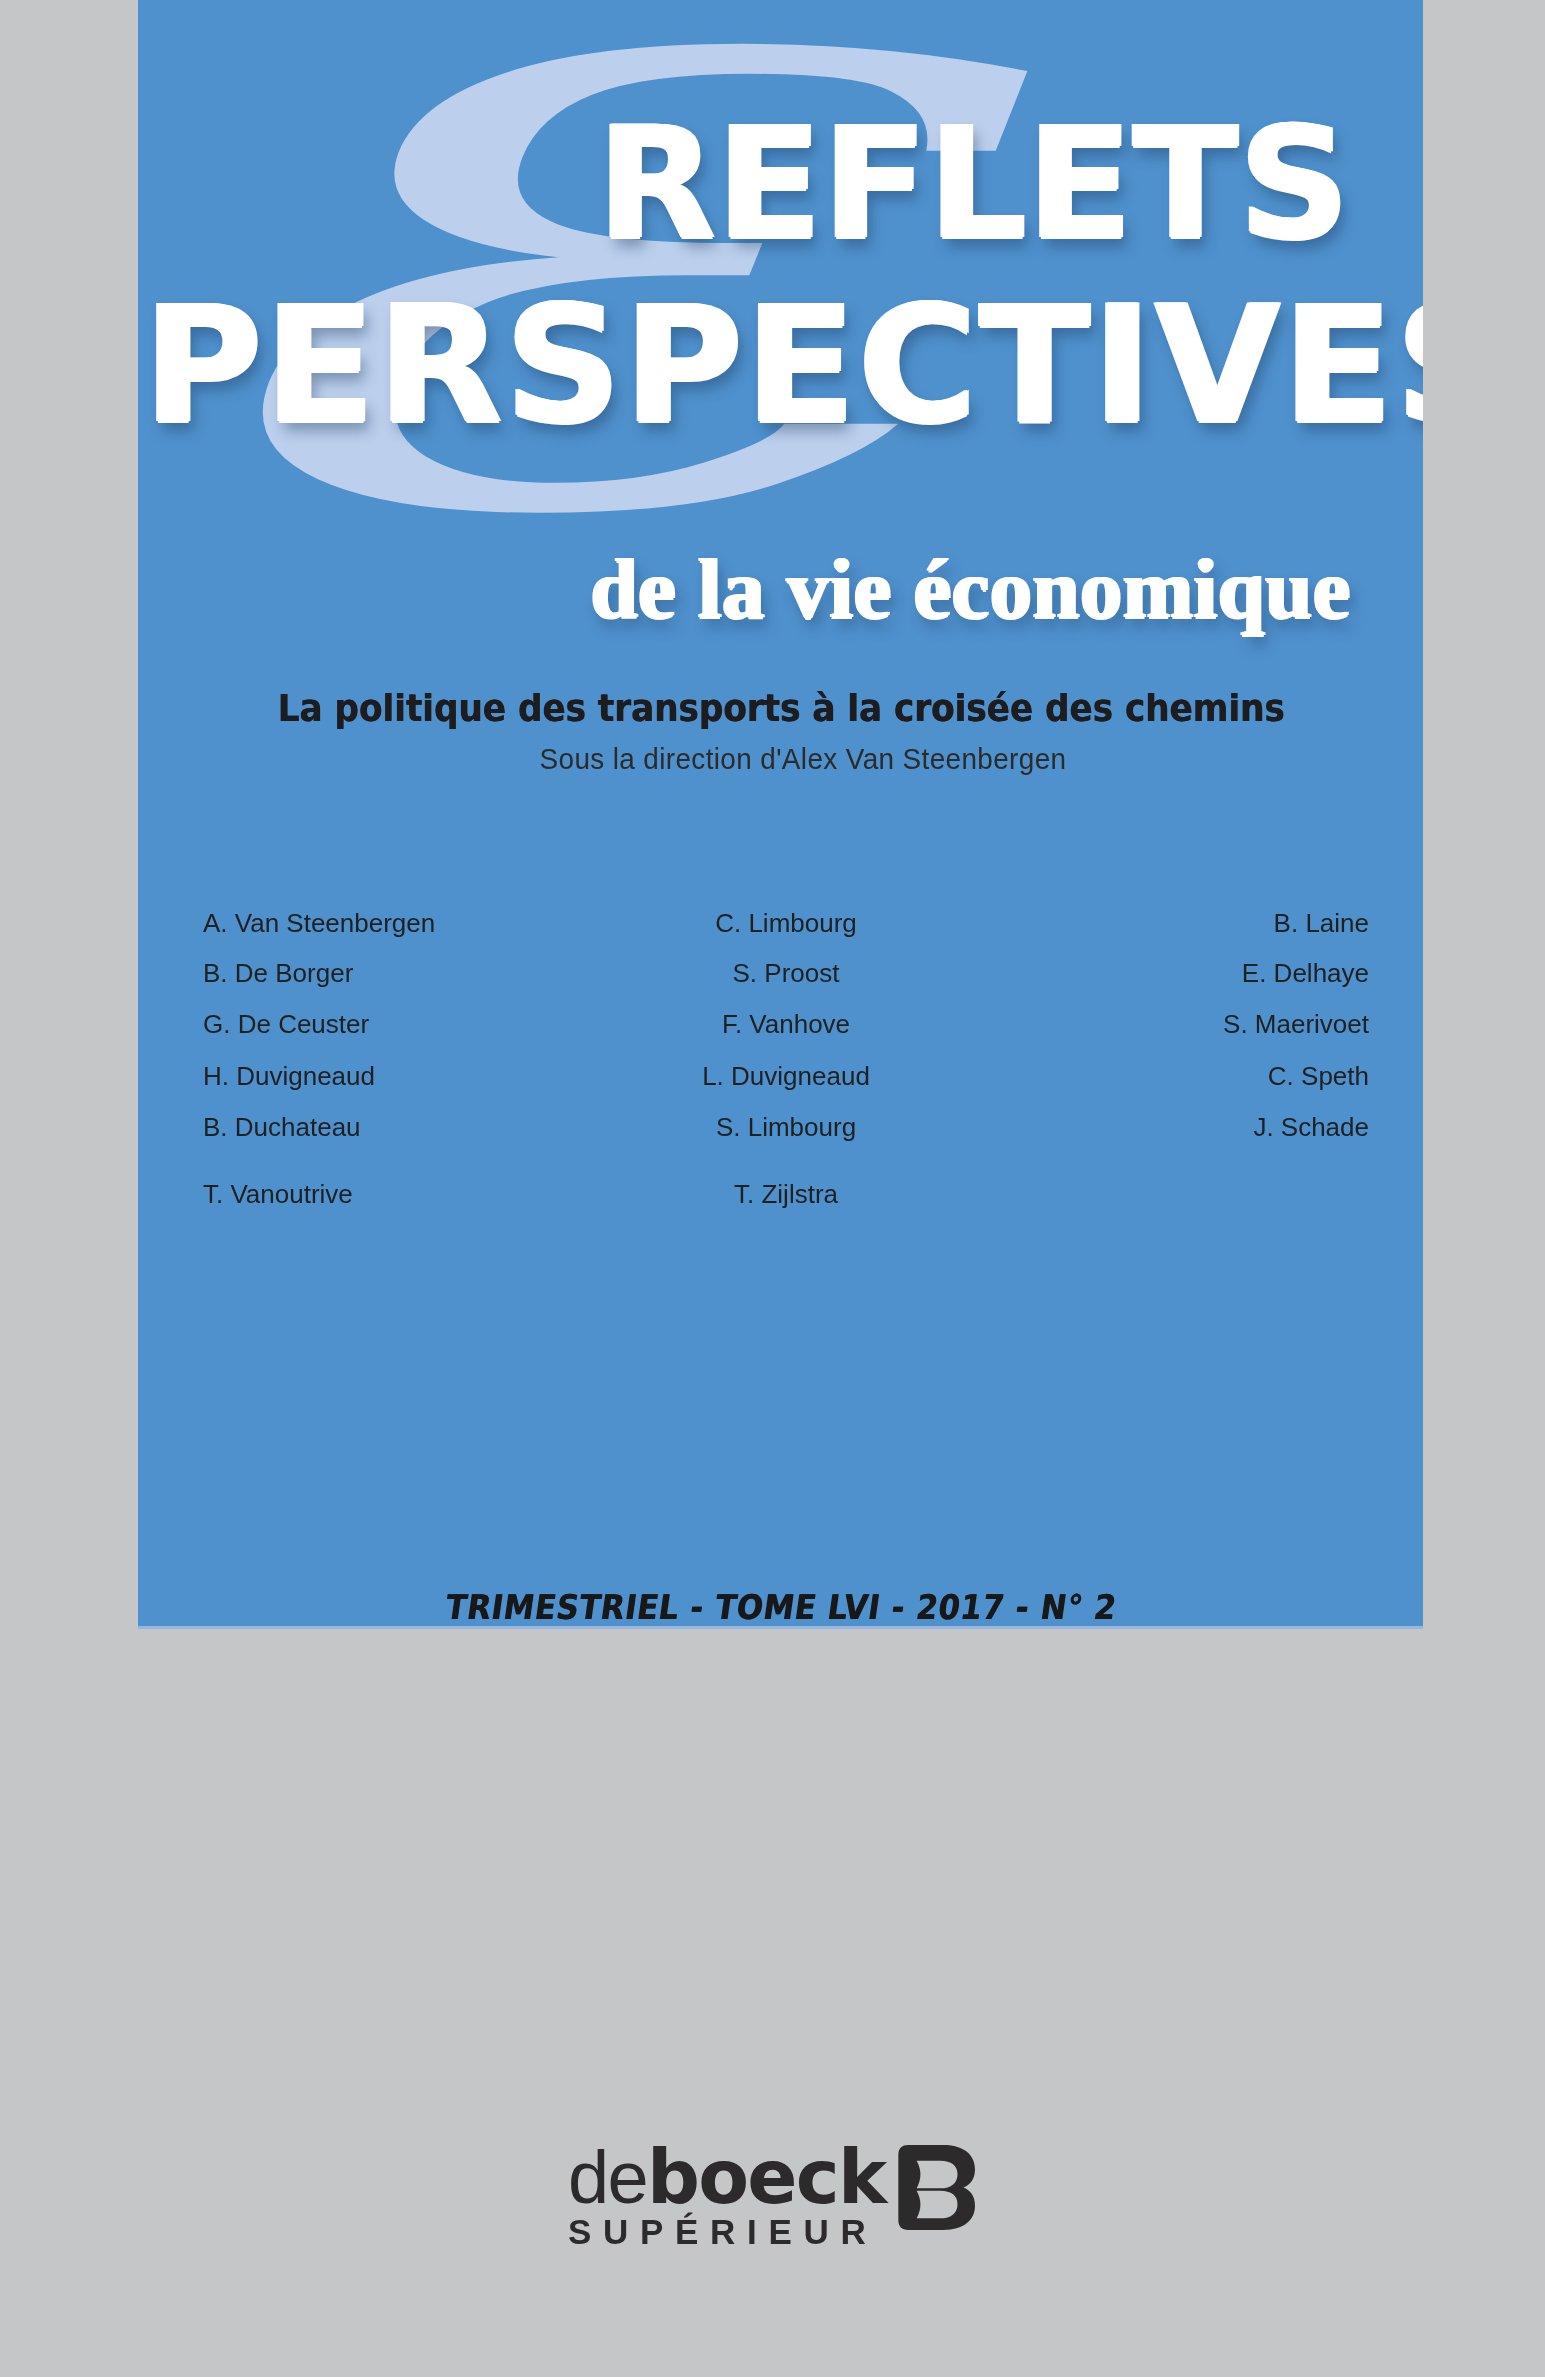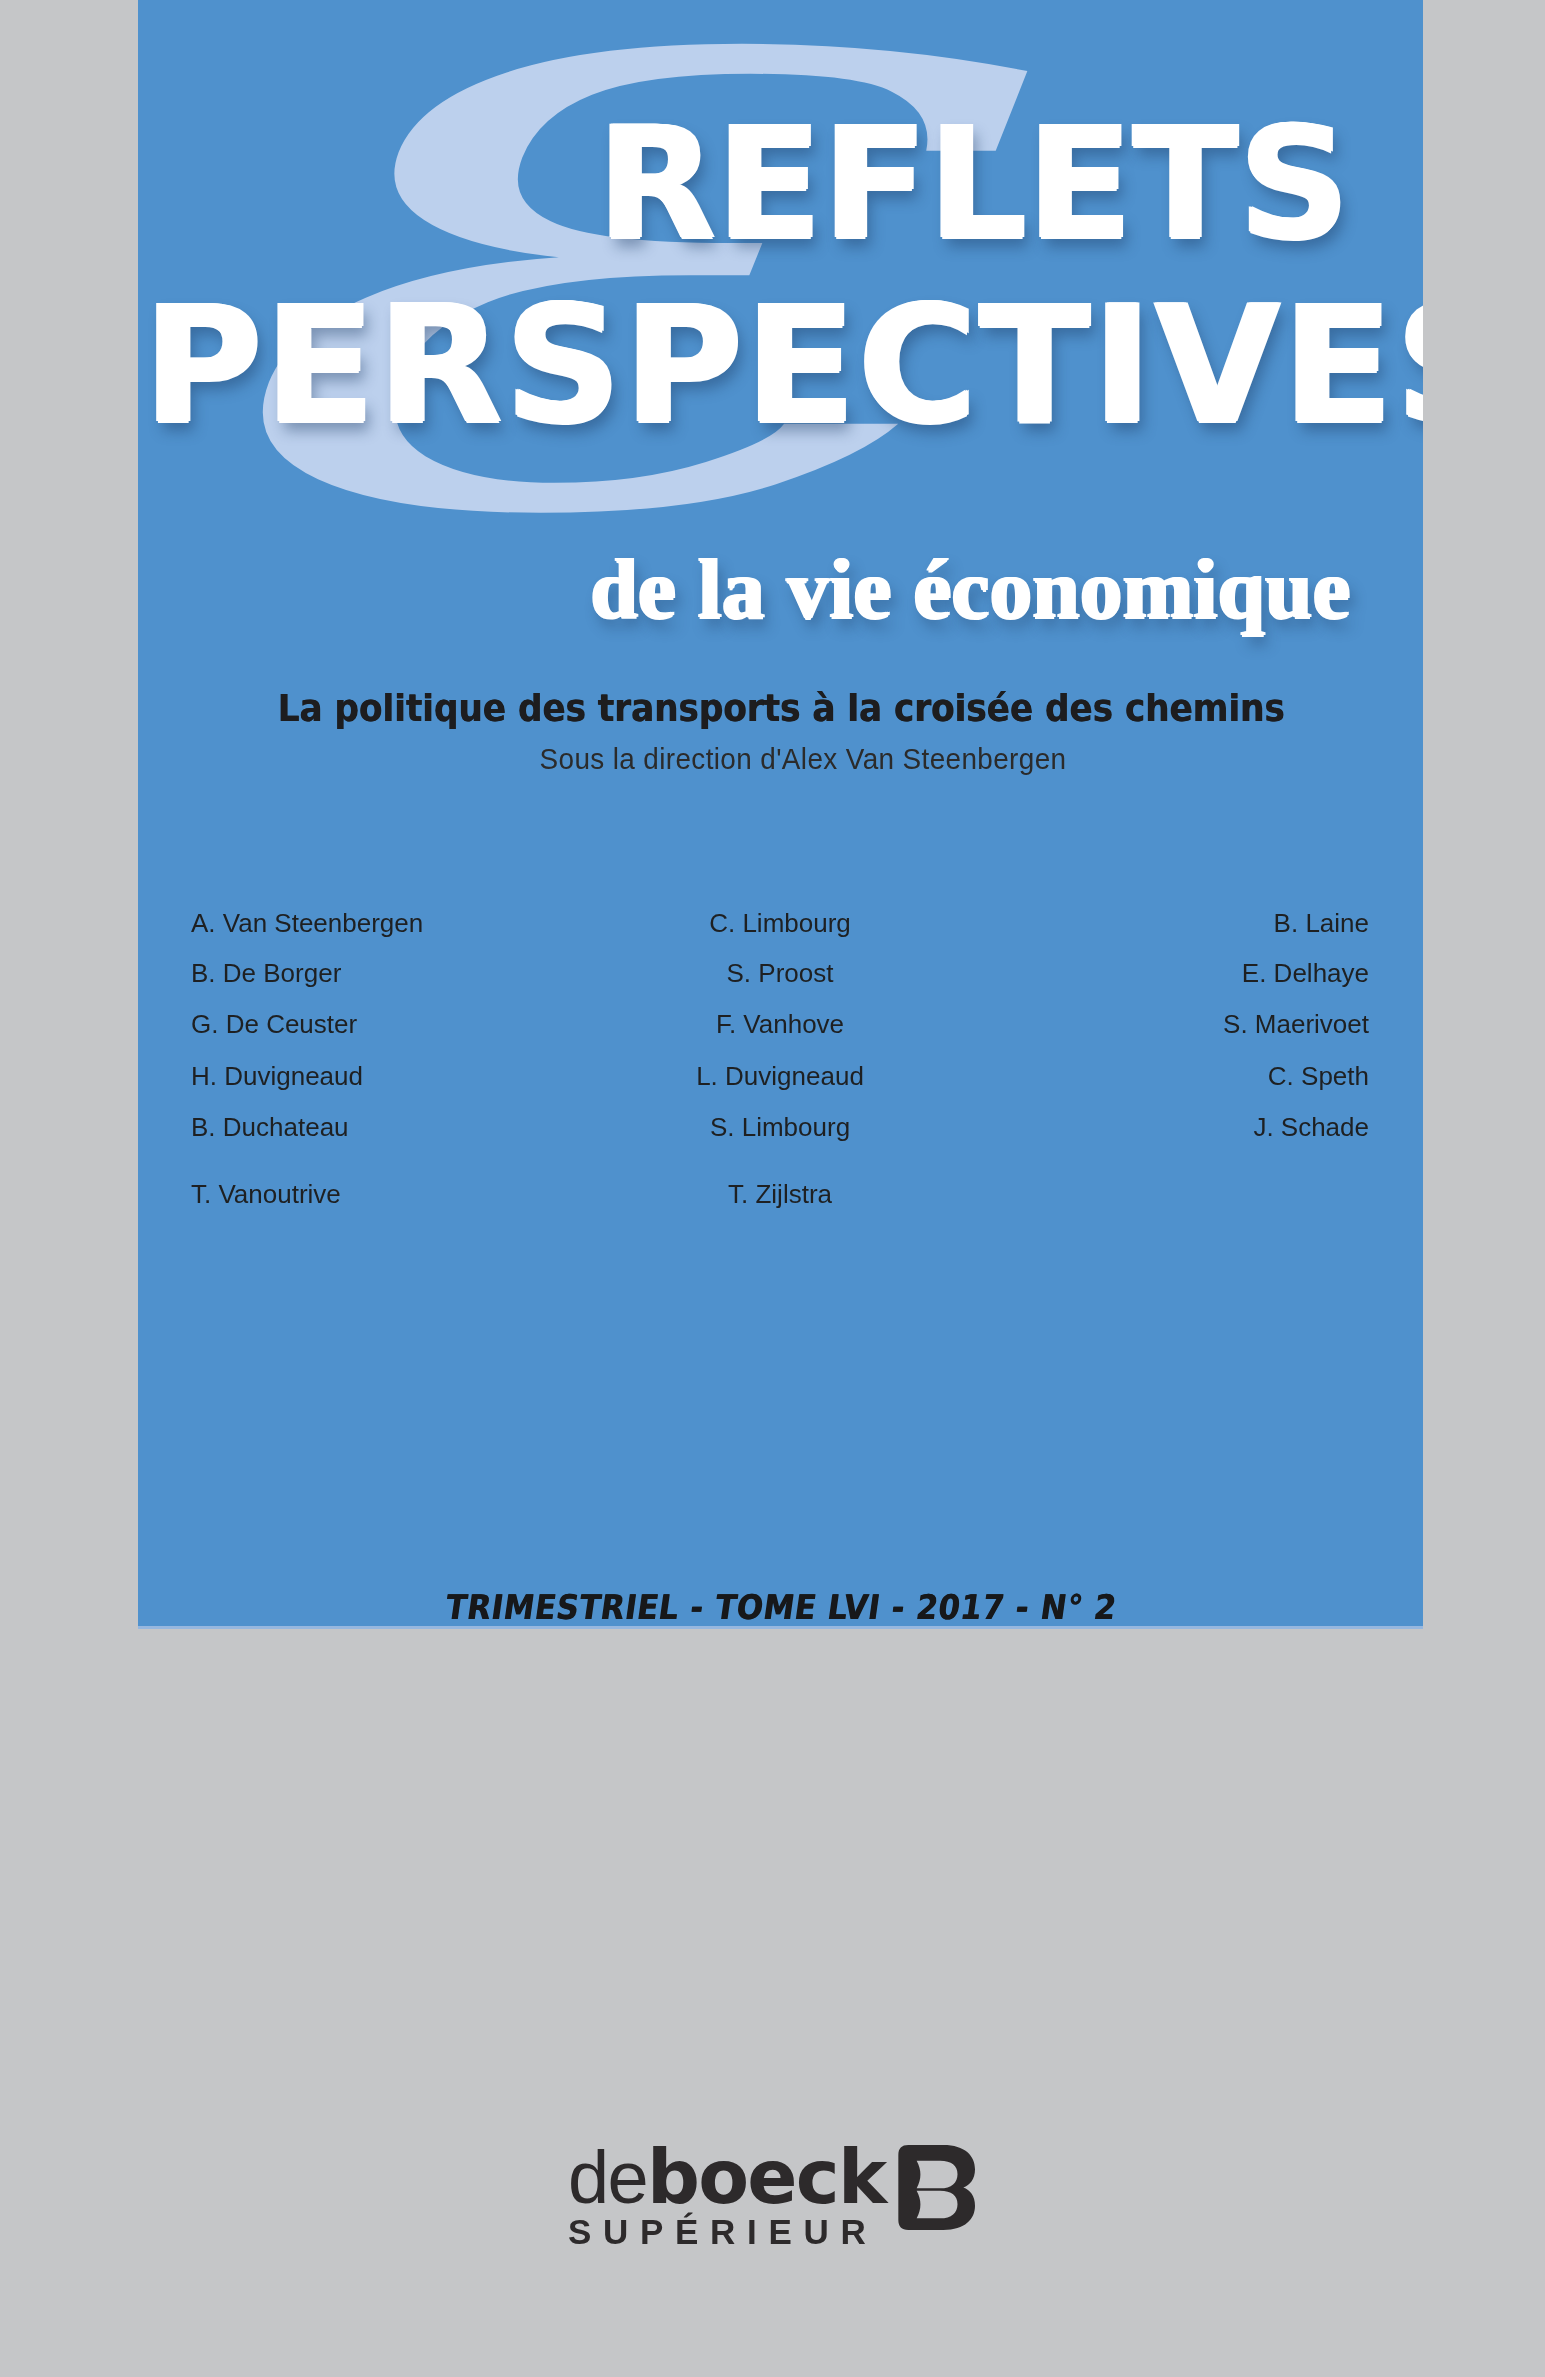--- a/index.html
+++ b/index.html
@@ -72,21 +72,21 @@
   .authors-row {
     position: absolute;
     left: 53px;
     width: 1178px;
     display: flex;
     font-family: "Liberation Sans", sans-serif;
     font-size: 26px;
     line-height: 1.2;
     color: #1e2022;
   }
-  .authors-row > span { flex: 1; white-space: nowrap; }
+  .authors-row > span { flex: 1; white-space: nowrap; margin-left: 12px; }
   .a-center { text-align: center; }
   .a-right  { text-align: right; }
   .footer-line {
     position: absolute;
     top: 1590px; left: 50%;
     transform: translateX(-50%) skewX(-8deg) scaleX(0.90);
     font-size: 34px;
     font-weight: bold;
     color: #17181a;
     letter-spacing: 0.8px;

